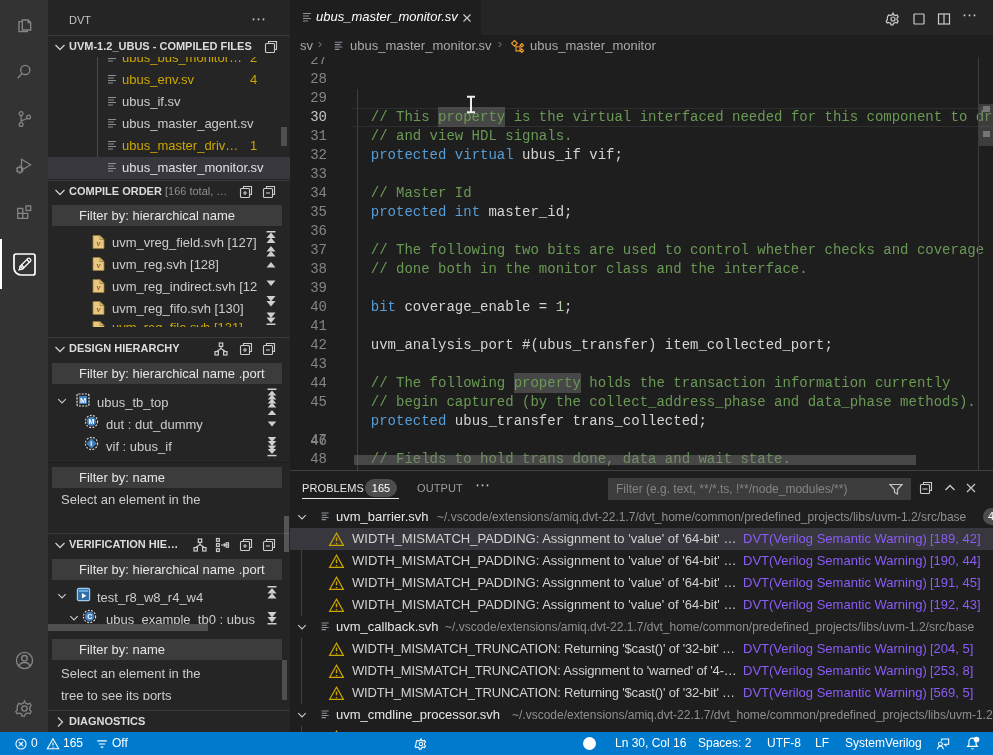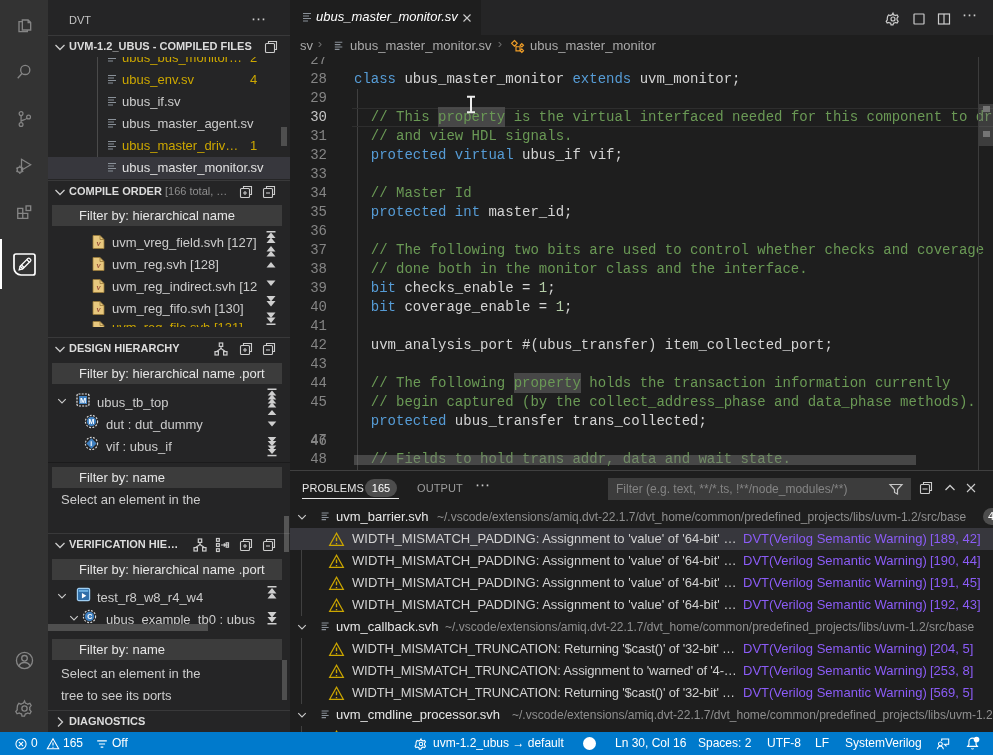--- a/index.html
+++ b/index.html
@@ -430,56 +430,54 @@
     <path d="M5.9 6.4 L6.8 8.3" stroke-width="1"></path>
   </svg>
   <span style="position:absolute;left:240px;top:3px;">ubus_master_monitor</span>
 </div>
 
 <div id="codearea" class="abs">
   <div class="abs" style="left:0;top:0;width:703px;height:413px;overflow:hidden;">
     <div style="position:absolute;left:66.5px;top:32px;width:1px;height:381px;background:#404040;"></div>
     <div class="ln" style="top:-6px;">27</div>
     <div class="ln" style="top:13px;">28</div>
-        <div class="cl" style="top:13px;"><span class="kw">class</span> ubus_master_monitor <span class="kw">extends</span> uvm_monitor;</div>
     <div class="ln" style="top:32px;">29</div>
     <div style="position:absolute;left:62px;top:51px;width:641px;height:19px;border-top:1px solid #2e2e2e;border-bottom:1px solid #2e2e2e;"></div>
     <div class="ln" style="top:51px;color:#c6c6c6;">30</div>
         <div class="cl cm" style="top:51px;">  // This <span class="whl">property</span> is the virtual interfaced needed for this component to drive</div>
     <div class="ln" style="top:70px;">31</div>
         <div class="cl cm" style="top:70px;">  // and view HDL signals.</div>
     <div class="ln" style="top:89px;">32</div>
         <div class="cl" style="top:89px;">  <span class="kw">protected virtual</span> ubus_if vif;</div>
     <div class="ln" style="top:108px;">33</div>
     <div class="ln" style="top:127px;">34</div>
         <div class="cl cm" style="top:127px;">  // Master Id</div>
     <div class="ln" style="top:146px;">35</div>
         <div class="cl" style="top:146px;">  <span class="kw">protected int</span> master_id;</div>
     <div class="ln" style="top:165px;">36</div>
     <div class="ln" style="top:184px;">37</div>
         <div class="cl cm" style="top:184px;">  // The following two bits are used to control whether checks and coverage are</div>
     <div class="ln" style="top:203px;">38</div>
         <div class="cl cm" style="top:203px;">  // done both in the monitor class and the interface.</div>
     <div class="ln" style="top:222px;">39</div>
-        <div class="cl" style="top:222px;">  <span class="kw">bit</span> checks_enable = <span class="num">1</span>;</div>
     <div class="ln" style="top:241px;">40</div>
         <div class="cl" style="top:241px;">  <span class="kw">bit</span> coverage_enable = <span class="num">1</span>;</div>
     <div class="ln" style="top:260px;">41</div>
     <div class="ln" style="top:279px;">42</div>
         <div class="cl" style="top:279px;">  uvm_analysis_port #(ubus_transfer) item_collected_port;</div>
     <div class="ln" style="top:298px;">43</div>
     <div class="ln" style="top:317px;">44</div>
         <div class="cl cm" style="top:317px;">  // The following <span class="whl">property</span> holds the transaction information currently</div>
     <div class="ln" style="top:336px;">45</div>
         <div class="cl cm" style="top:336px;">  // begin captured (by the collect_address_phase and data_phase methods).</div>
     <div class="ln" style="top:375px;">46</div>
         <div class="cl" style="top:355px;">  <span class="kw">protected</span> ubus_transfer trans_collected;</div>
     <div class="ln" style="top:374px;">47</div>
     <div class="ln" style="top:393px;">48</div>
-        <div class="cl cm" style="top:393px;">  // Fields to hold trans addr, data and wait state.</div>
+        <div class="cl cm" style="top:393px;">  // Fields to hold trans done, data and wait state.</div>
   </div>
 
   <svg class="abs" style="left:175px;top:38px;" width="12" height="20" viewBox="0 0 12 20">
     <path d="M2 1.8 h8 M2 17.2 h8 M6 2.5 v14.2" stroke="#ededed" stroke-width="2" fill="none"></path>
   </svg>
 
   <div style="position:absolute;left:64px;top:398px;width:562px;height:10px;background:rgba(121,121,121,0.45);"></div>
 
   <div style="position:absolute;left:688px;top:0px;width:1px;height:413px;background:#3c3c3c;"></div>
   <div style="position:absolute;left:689px;top:47px;width:14px;height:42px;background:rgba(121,121,121,0.35);"></div>
@@ -635,21 +633,20 @@
   <div class="sb-item" style="left:63px;">165</div>
   <svg class="abs" style="left:95px;top:5px;" width="14" height="14" viewBox="0 0 16 16" fill="none" stroke="#ffffff" stroke-width="1.4">
         <path d="M2.5 4.5 h11 M4.5 8 h7 M6.5 11.5 h3"></path>
       </svg>
   <div class="sb-item" style="left:112px;">Off</div>
 
   <svg class="abs" style="left:414px;top:5px;" width="14" height="14" viewBox="0 0 24 24" fill="none" stroke="#ffffff" stroke-width="1.8">
     <circle cx="12" cy="12" r="3"></circle>
     <path d="M12 3.2 l1 2.6 a6.6 6.6 0 0 1 2.6 1.1 l2.6-1 1.5 2.6 -1.7 2.1 a6.6 6.6 0 0 1 0 2.8 l1.7 2.1 -1.5 2.6 -2.6-1 a6.6 6.6 0 0 1-2.6 1.1 l-1 2.6 h-3 l-0.5-2.6 a6.6 6.6 0 0 1-2.6-1.1 l-2.6 1 -1.5-2.6 1.7-2.1 a6.6 6.6 0 0 1 0-2.8 L3.8 8.5 5.3 5.9 l2.6 1 a6.6 6.6 0 0 1 2.6-1.1 z"></path>
   </svg>
-  <div class="sb-item" style="left:433px;">uvm-1.2_ubus → default</div>
   <div style="position:absolute;left:583px;top:5px;width:13px;height:13px;border-radius:50%;background:#ffffff;"></div>
   <div class="sb-item" style="left:615px;">Ln 30, Col 16</div>
   <div class="sb-item" style="left:698px;">Spaces: 2</div>
   <div class="sb-item" style="left:767px;">UTF-8</div>
   <div class="sb-item" style="left:815px;">LF</div>
   <div class="sb-item" style="left:845px;">SystemVerilog</div>
   <svg class="abs" style="left:936px;top:5px;" width="14" height="14" viewBox="0 0 16 16" fill="none" stroke="#ffffff" stroke-width="1.2">
     <circle cx="5" cy="8" r="2.2"></circle>
         <path d="M1.5 14 c0.6-2.5 1.9-3.7 3.5-3.7 s2.9 1.2 3.5 3.7"></path>
     <path d="M6.5 4.5 v-2.3 h8 v6 h-3.2 v1.8 l-1.8-1.8 h-0.8"></path>

